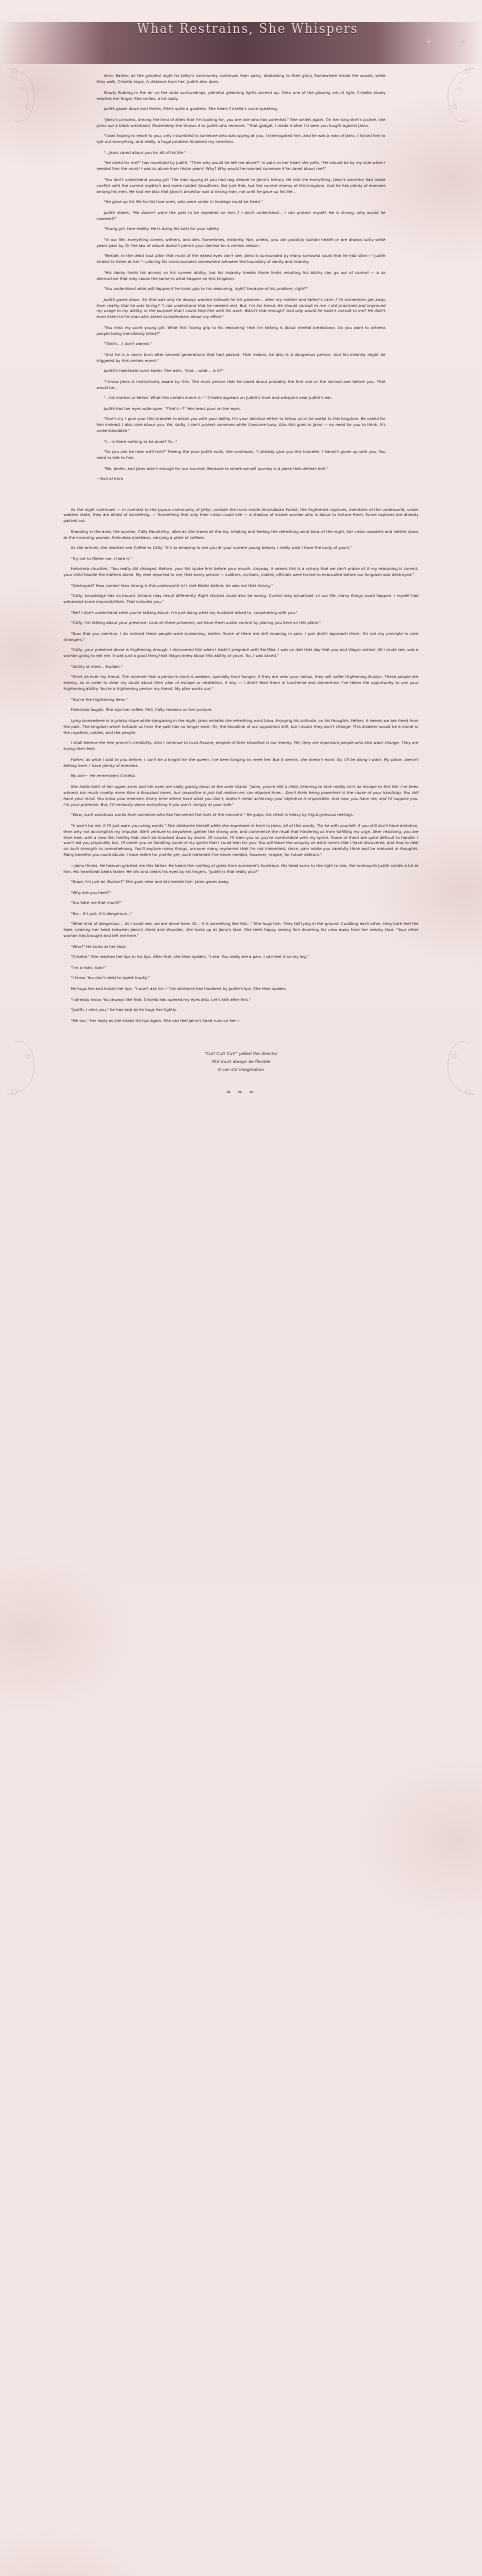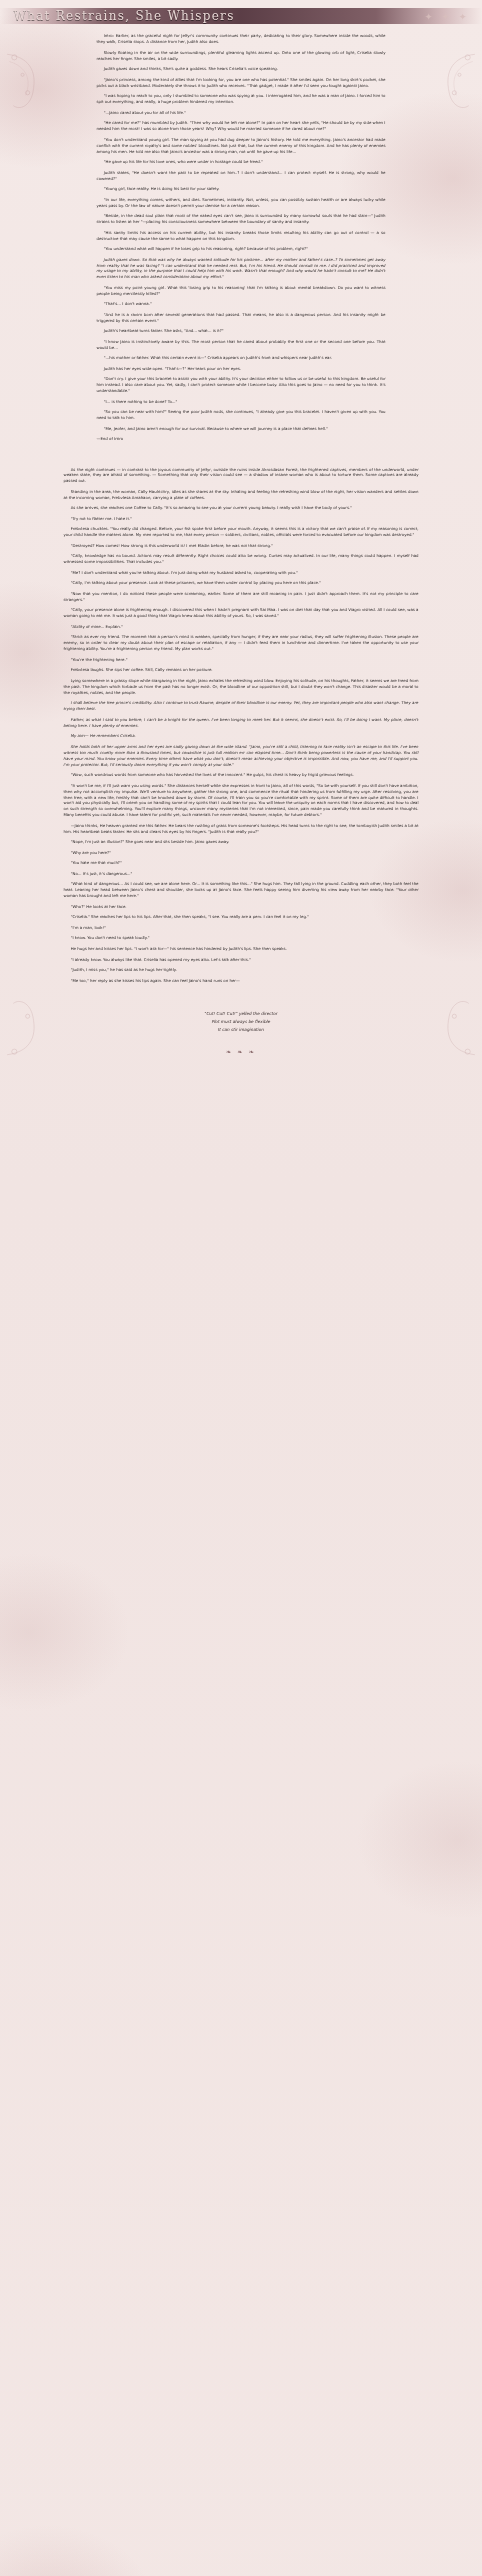--- a/index.html
+++ b/index.html
@@ -28,35 +28,36 @@
   .page {
     position: relative;
     width: 482px;
     box-sizing: border-box;
     padding: 0 0 20.6px 0;
   }
 
   
   .title-band {
     position: relative;
-    height: 16px;
-    margin: 8px 0 0 0;
+    height: 42px;
+    margin: 22px 0 0 0;
     background:
       linear-gradient(90deg,
         rgba(120,70,80,0.0) 0%,
         rgba(150,95,105,0.35) 8%,
         rgba(90,50,60,0.75) 22%,
         rgba(70,38,48,0.88) 50%,
         rgba(90,50,60,0.75) 78%,
         rgba(150,95,105,0.35) 92%,
         rgba(120,70,80,0.0) 100%);
     display: flex;
     align-items: center;
     justify-content: flex-start;
     overflow: hidden;
+    flex-direction: column;
   }
   .title-band .title-text {
     font-family: "DejaVu Serif", serif;
     font-size: 12px;
     letter-spacing: 1.3px;
     color: #e9d8d6;
     padding-left: 13.4px;
     text-shadow: 0 0.5px 0.5px rgba(0,0,0,0.5);
     white-space: nowrap;
   }

